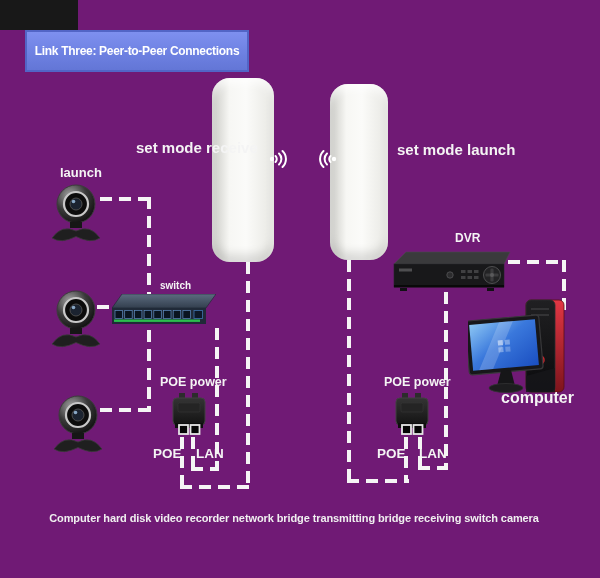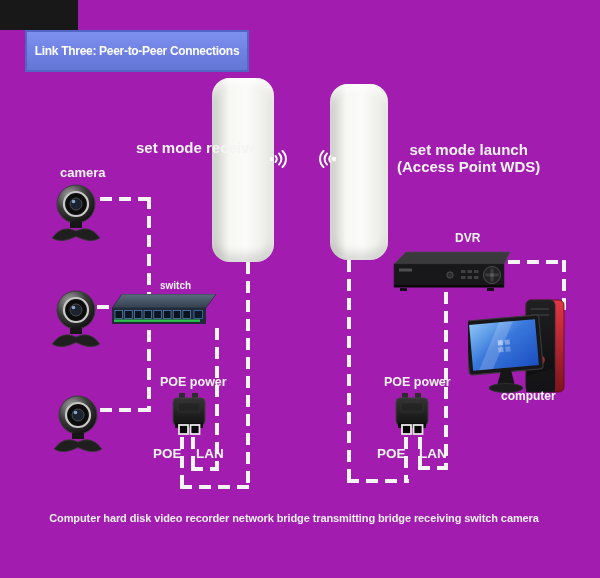--- a/index.html
+++ b/index.html
@@ -1,17 +1,17 @@
 <!DOCTYPE html>
 <html><head>
 <meta charset="utf-8">
 <style>
   html,body{margin:0;padding:0;background:#000;}
   .stage{
-    position:relative;width:600px;height:578px;background:#a21caf;
+    position:relative;width:600px;height:578px;background:#701a75;
     overflow:hidden;font-family:"Liberation Sans",sans-serif;color:#f2f2f2;
   }
   .corner-glow{position:absolute;left:0;top:0;width:78px;height:30px;background:#181818;}
   
   .banner{
     position:absolute;left:25px;top:30px;width:224px;height:42px;
     background:linear-gradient(180deg,#7e90ef 0%,#6e81e2 55%,#6376d6 100%);
     border:2px solid #5265c6;box-sizing:border-box;
     display:flex;align-items:center;justify-content:center;
     font-size:12px;font-weight:bold;letter-spacing:-0.3px;color:#ffffff;white-space:nowrap;
@@ -84,24 +84,23 @@
       <path d="M11,6.5 A7.5,7.5 0 0 1 11,17.5" stroke="#fff" stroke-width="2" fill="none" stroke-linecap="round"></path>
       <path d="M14.5,4 A11,11 0 0 1 14.5,20" stroke="#fff" stroke-width="2" fill="none" stroke-linecap="round"></path>
     </g>
   </svg>
 
   <div class="lbl mode" style="left:136px;top:139px;">
     <div>set mode receive</div>
   </div>
   <div class="lbl mode" style="left:397px;top:141px;text-align:center;">
     <div>set mode launch</div>
-    <div>(Access Point WDS)</div>
   </div>
 
-  <div class="lbl" style="left:60px;top:165px;font-size:13px;">camera</div>
+  <div class="lbl" style="left:60px;top:165px;font-size:13px;">launch</div>
 
   <svg class="dev-svg" style="left:48px;top:182px;" width="56" height="62" viewBox="0 0 56 62">
     <defs>
       <radialGradient id="camg1" cx="35%" cy="28%" r="75%">
         <stop offset="0%" stop-color="#a8a8a8"></stop>
           <stop offset="55%" stop-color="#3a3a3a"></stop>
           <stop offset="100%" stop-color="#121212"></stop>
       </radialGradient>
     </defs>
     <circle cx="28" cy="22" r="19" fill="url(#camg1)" stroke="#3c3c3c" stroke-width="1"></circle>
@@ -230,16 +229,16 @@
       <rect x="4" y="24" width="66" height="46" fill="url(#scr)"></rect>
       <polygon points="10,70 34,24 48,24 24,70" fill="#ffffff" opacity="0.18"></polygon>
       <rect x="31" y="42" width="5" height="5" fill="#ffffff" opacity="0.5"></rect>
       <rect x="38" y="42" width="5" height="5" fill="#ffffff" opacity="0.35"></rect>
       <rect x="31" y="49" width="5" height="5" fill="#ffffff" opacity="0.35"></rect>
       <rect x="38" y="49" width="5" height="5" fill="#ffffff" opacity="0.25"></rect>
     </g>
     <polygon points="33,73 43,72 47,88 29,88" fill="#161618"></polygon>
     <ellipse cx="38" cy="90" rx="17" ry="4.5" fill="#1d1d1f" stroke="#323234" stroke-width="0.8"></ellipse>
   </svg>
-  <div class="lbl" style="left:501px;top:389px;font-size:12px;">computer</div>
+  <div class="lbl" style="left:501px;top:389px;font-size:16px;">computer</div>
 
   <div class="caption">Computer hard disk video recorder network bridge transmitting bridge receiving switch camera</div>
 </div>
 
 </body></html>

